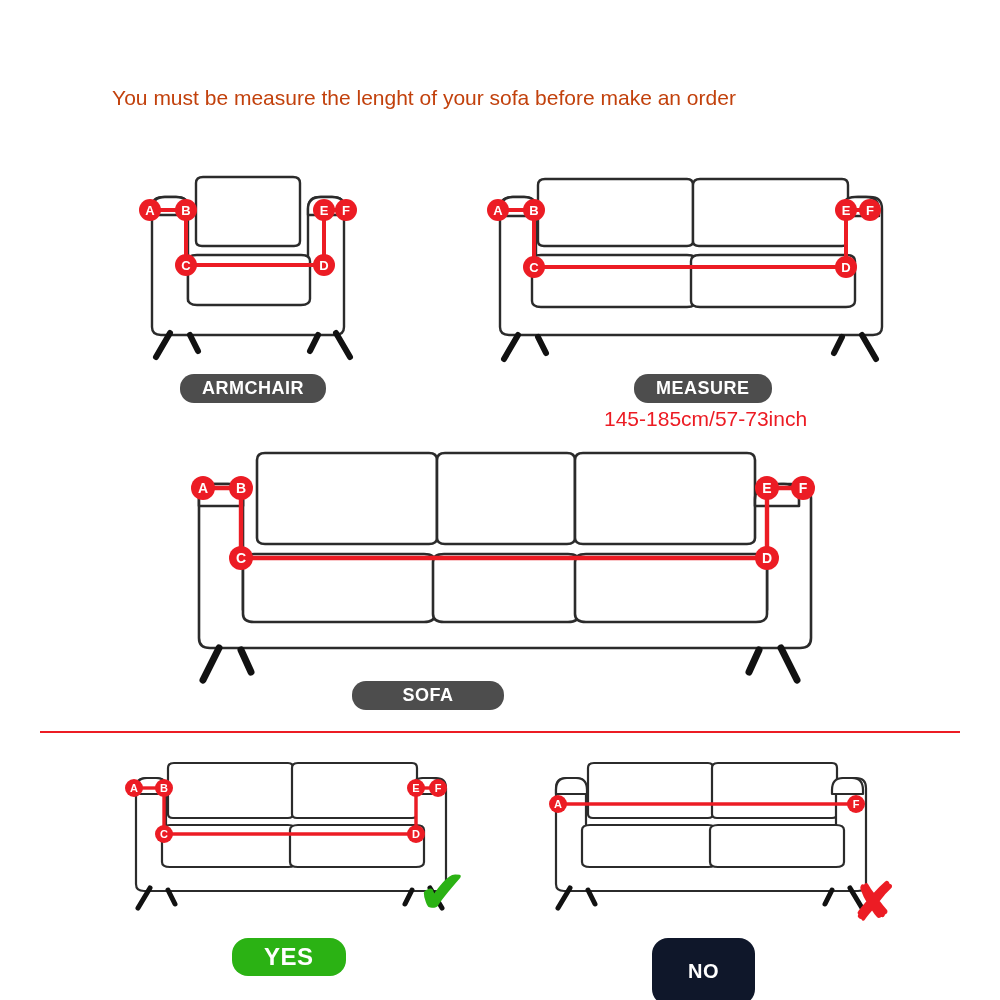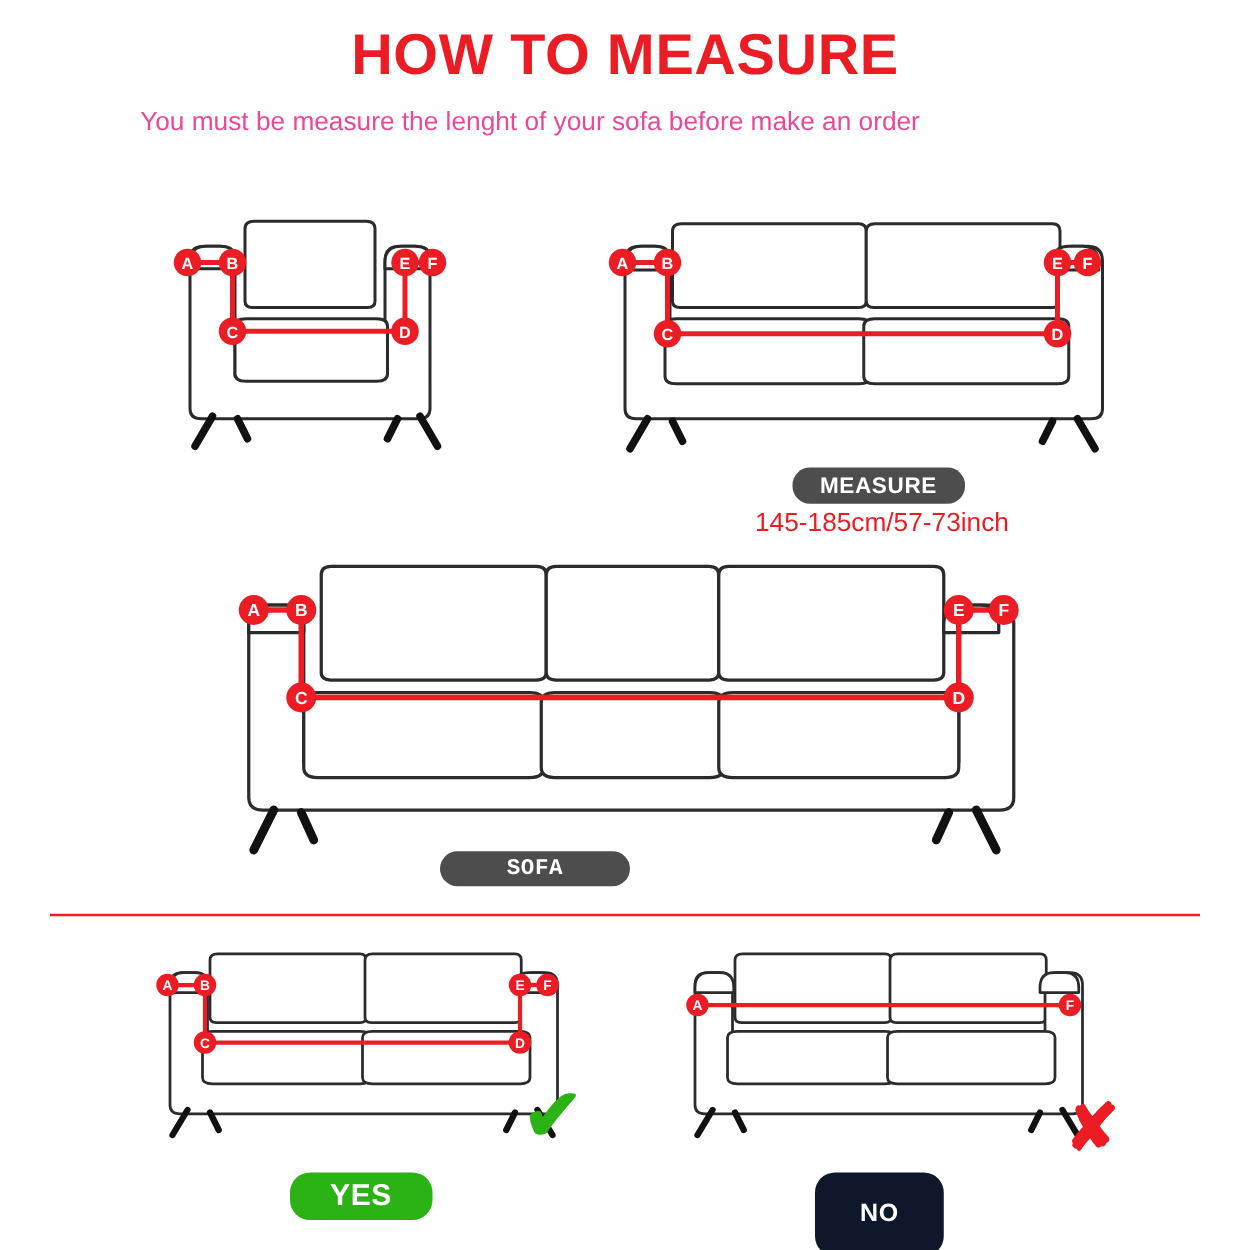--- a/index.html
+++ b/index.html
@@ -29,21 +29,21 @@
     color: #ec1c24;
     font-size: 46px;
     font-weight: bold;
     letter-spacing: 0.5px;
   }
   .subtitle1, .subtitle2 {
     position: absolute;
     left: 0;
     width: 848px;
     text-align: center;
-    color: #ec4899;
+    color: #c2410c;
     font-size: 21px;
   }
   .subtitle1 { top: 86px; }
   .subtitle2 { top: 114px; }
 
   
   .fig {
     position: absolute;
   }
 
@@ -83,21 +83,20 @@
     font-weight: bold;
   }
   .mark.tick { color: #2bb214; font-size: 58px; }
   .mark.cross { color: #ec1c24; font-size: 52px; }
 </style>
 </head>
 <body>
 
 <div class="page">
 
-  <div class="title">HOW TO MEASURE</div>
   <div class="subtitle1">You must be measure the lenght of your sofa before make an order</div>
 
   <div class="fig" style="left:130px; top:165px; width:250px; height:200px;">
     <svg width="250" height="200" viewBox="0 0 250 200">
       <g fill="#ffffff" stroke="#2b2b2b" stroke-width="2.4" stroke-linejoin="round">
 
         <path d="M66 18 q0 -6 7 -6 h90 q7 0 7 6 v58 q0 5 -6 5 h-92 q-6 0 -6 -5 z"></path>
 
         <path d="M22 42 q0 -10 12 -10 h12 q12 0 12 12 v92 h120 v-92 q0 -12 12 -12 h12 q12 0 12 10 v120 q0 8 -9 8 h-174 q-9 0 -9 -8 z"></path>
 
@@ -132,20 +131,21 @@
       <g fill="#ffffff" font-family="Liberation Sans, sans-serif" font-size="13" font-weight="bold" text-anchor="middle">
         <text x="20" y="50">A</text>
           <text x="56" y="50">B</text>
         <text x="56" y="105">C</text>
           <text x="194" y="105">D</text>
         <text x="194" y="50">E</text>
           <text x="216" y="50">F</text>
       </g>
     </svg>
   </div>
+  <div class="pill" style="left:180px; top:374px;">ARMCHAIR</div>
 
   <div class="fig" style="left:480px; top:165px; width:420px; height:200px;">
     <svg width="420" height="200" viewBox="0 0 420 200">
       <g fill="#ffffff" stroke="#2b2b2b" stroke-width="2.4" stroke-linejoin="round">
         <path d="M58 20 q0 -6 7 -6 h142 q6 0 6 6 v56 q0 5 -6 5 h-143 q-6 0 -6 -5 z"></path>
         <path d="M213 20 q0 -6 7 -6 h142 q6 0 6 6 v56 q0 5 -6 5 h-143 q-6 0 -6 -5 z"></path>
         <path d="M20 44 q0 -12 12 -12 h12 q12 0 12 12 v92 h310 v-92 q0 -12 12 -12 h12 q12 0 12 12 v118 q0 8 -9 8 h-364 q-9 0 -9 -8 z"></path>
         <path d="M52 96 q0 -6 9 -6 h146 q9 0 9 6 v40 q0 6 -9 6 h-146 q-9 0 -9 -6 z"></path>
         <path d="M211 96 q0 -6 9 -6 h146 q9 0 9 6 v40 q0 6 -9 6 h-146 q-9 0 -9 -6 z"></path>
         <path d="M20 46 q0 -14 13 -14 h11 q13 0 13 14 v5 h-37 z"></path>
@@ -222,21 +222,21 @@
       <g fill="#ffffff" font-family="Liberation Sans, sans-serif" font-size="14" font-weight="bold" text-anchor="middle">
         <text x="28" y="53">A</text>
           <text x="66" y="53">B</text>
         <text x="66" y="123">C</text>
           <text x="592" y="123">D</text>
         <text x="592" y="53">E</text>
           <text x="628" y="53">F</text>
       </g>
     </svg>
   </div>
-  <div class="pill" style="left:352px; top:681px; width:108px;font-family:Liberation Mono, monospace;">SOFA</div>
+  <div class="pill" style="left:352px; top:681px; width:108px;">SOFA</div>
 
   <div class="divider"></div>
 
   <div class="fig" style="left:120px; top:752px; width:340px; height:160px;">
     <svg width="340" height="160" viewBox="0 0 340 160">
       <g fill="#ffffff" stroke="#2b2b2b" stroke-width="2.2" stroke-linejoin="round">
         <path d="M48 16 q0 -5 6 -5 h114 q5 0 5 5 v46 q0 4 -5 4 h-115 q-5 0 -5 -4 z"></path>
         <path d="M172 16 q0 -5 6 -5 h114 q5 0 5 5 v46 q0 4 -5 4 h-115 q-5 0 -5 -4 z"></path>
         <path d="M16 36 q0 -10 10 -10 h10 q10 0 10 10 v74 h250 v-74 q0 -10 10 -10 h10 q10 0 10 10 v96 q0 7 -8 7 h-294 q-8 0 -8 -7 z"></path>
         <path d="M42 78 q0 -5 8 -5 h118 q8 0 8 5 v32 q0 5 -8 5 h-118 q-8 0 -8 -5 z"></path>

